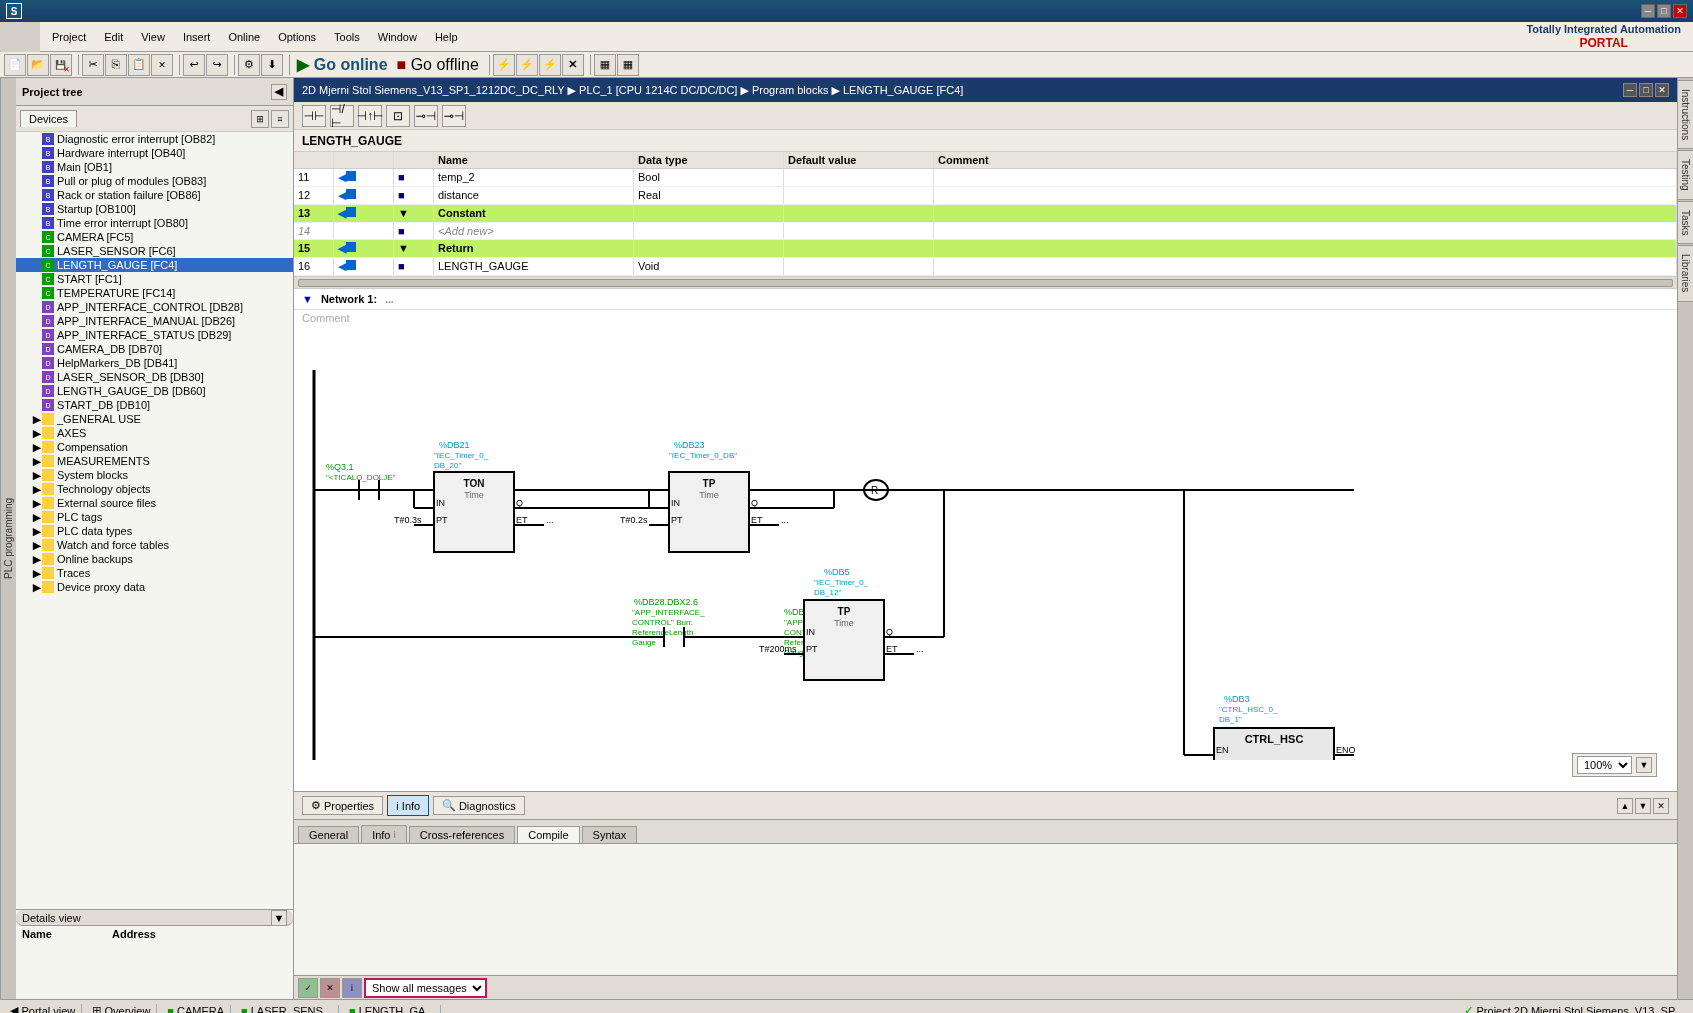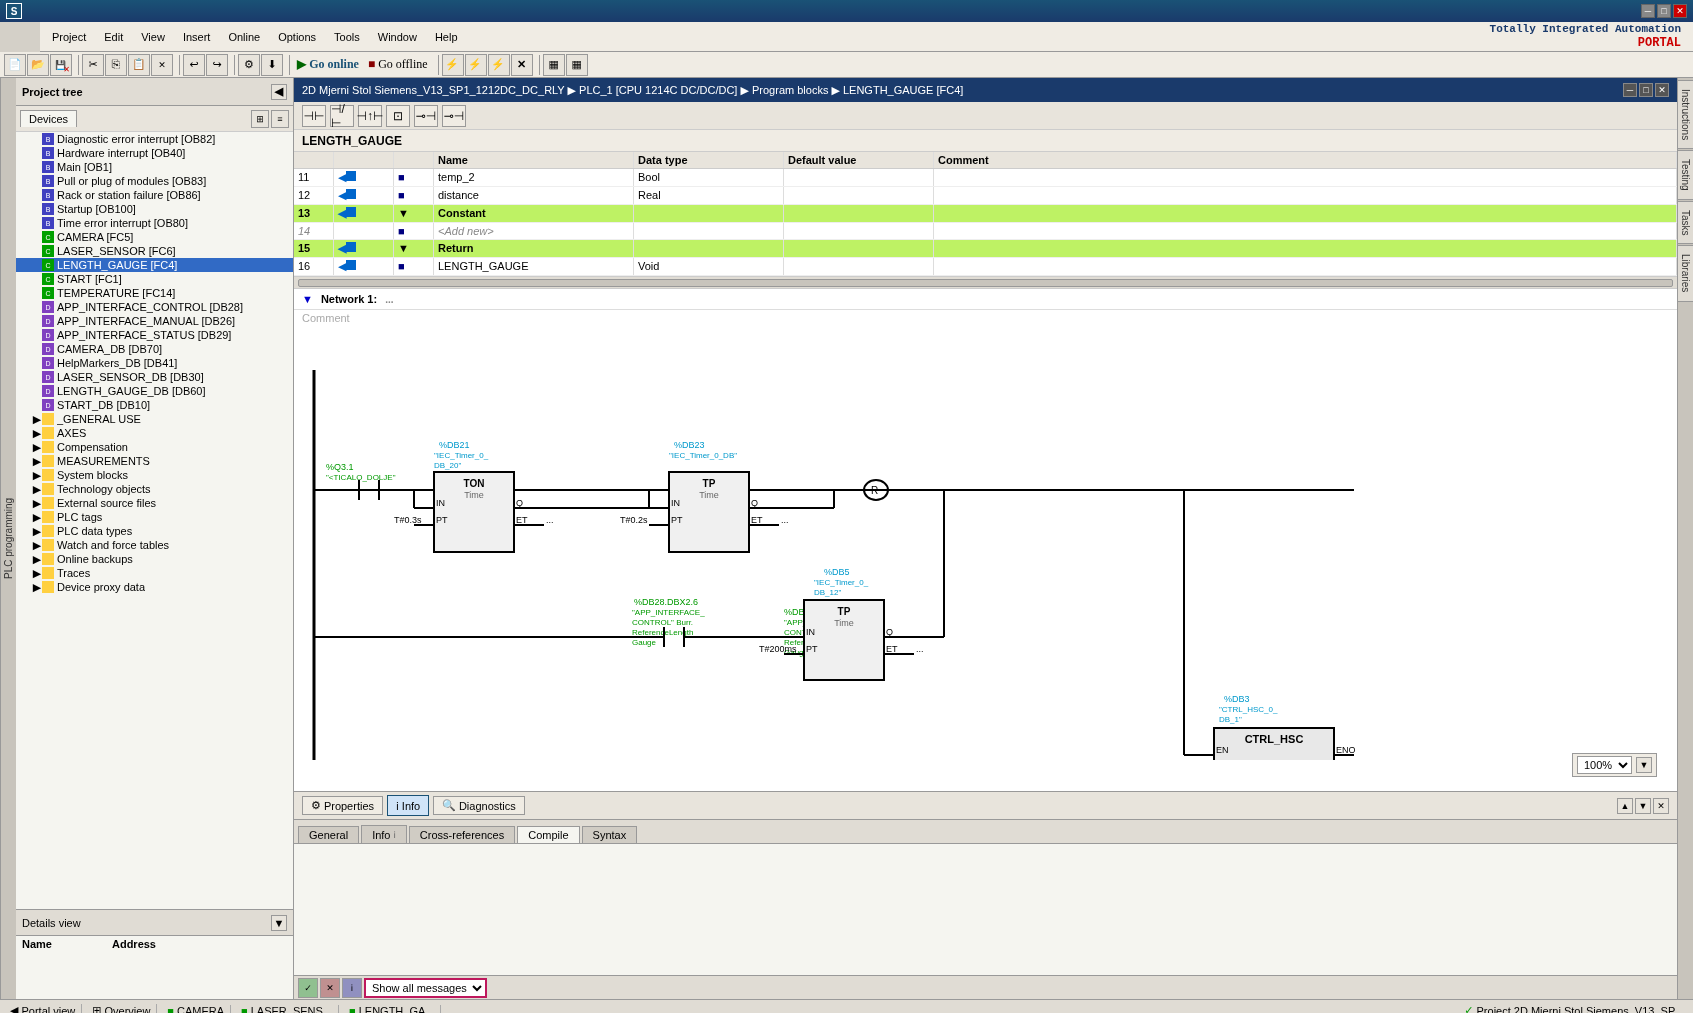--- a/index.html
+++ b/index.html
@@ -8,27 +8,27 @@
     
     #title-bar { height: 22px; background: linear-gradient(to bottom, #1a5276, #1a3a6b); display: flex; align-items: center; padding: 0 6px; color: white; font-size: 11px; justify-content: space-between; }
     #title-bar .title-left { display: flex; align-items: center; gap: 6px; }
     #title-bar .title-logo { width: 16px; height: 16px; background: #fff; display: flex; align-items: center; justify-content: center; }
     #title-bar .window-controls { display: flex; gap: 2px; }
     #title-bar .win-btn { width: 14px; height: 14px; background: #888; border: 1px solid #666; cursor: pointer; font-size: 9px; display: flex; align-items: center; justify-content: center; color: white; }
 
     
     #menu-bar { height: 30px; background: #f0ece4; display: flex; align-items: center; padding: 14px 4px; border-bottom: 1px solid #999; gap: 2px; margin-left: 40px; }
     .menu-item { padding: 2px 8px; cursor: pointer; font-size: 11px; color: #000; }
-    .tig-logo { margin-left: auto; font-size: 11px; color: #1a3a6b; font-weight: bold; text-align: right; line-height: 1.2; padding-right: 8px; font-family: Liberation Mono, monospace; }
+    .tig-logo { margin-left: auto; font-size: 11px; color: #1a3a6b; font-weight: bold; text-align: center; line-height: 1.2; padding-right: 8px; }
 
     
     #toolbar { height: 26px; background: #f0ece4; display: flex; align-items: center; padding: 0 4px; border-bottom: 1px solid #999; gap: 1px; }
     .tb-btn { width: 22px; height: 22px; background: #e8e4dc; border: 1px solid #999; cursor: pointer; display: flex; align-items: center; justify-content: center; font-size: 11px; }
     .tb-sep { width: 4px; height: 20px; border-right: 1px solid #999; margin: 0 2px; }
-    .tb-label { font-size: 12px; color: #000; padding: 0 4px; cursor: pointer; font-family: Liberation Serif, serif; }
+    .tb-label { font-size: 16px; color: #000; padding: 0 4px; cursor: pointer; }
     .tb-label.active { color: #1a5276; font-weight: bold; }
 
     
     #main { display: flex; height: calc(1013px - 22px - 22px - 26px - 22px); }
 
     
     #plc-prog-tab { width: 16px; background: #c8c4bc; border-right: 1px solid #999; display: flex; align-items: center; justify-content: center; writing-mode: vertical-rl; transform: rotate(180deg); font-size: 10px; color: #333; cursor: pointer; }
 
     
     #project-tree { width: 278px; background: #f5f5f0; border-right: 1px solid #999; display: flex; flex-direction: column; }
@@ -37,21 +37,21 @@
     #devices-tab { padding: 2px 8px; background: #f5f5f0; border: 1px solid #999; border-bottom: none; font-size: 11px; cursor: pointer; }
     #pt-tree { flex: 1; overflow-y: auto; overflow-x: hidden; }
     .tree-item { display: flex; align-items: center; padding: 1px 4px; cursor: pointer; white-space: nowrap; overflow: hidden; font-size: 11px; }
     .tree-item.selected { background: #316ac5; color: white; }
     .tree-item .indent { flex-shrink: 0; }
     .tree-item .icon { width: 14px; height: 14px; flex-shrink: 0; margin-right: 3px; display: inline-flex; align-items: center; justify-content: center; font-size: 9px; }
     .expand-arrow { width: 10px; height: 10px; display: inline-flex; align-items: center; justify-content: center; flex-shrink: 0; }
 
     
     #details-view { height: 90px; border-top: 1px solid #999; background: #f5f5f0; }
-    #dv-header { height: 26px; background: #e0dcd4; display: flex; align-items: center; padding: 0 6px; font-size: 11px; border-bottom: 1px solid #999; justify-content: space-between; }
+    #dv-header { height: 16px; background: #e0dcd4; display: flex; align-items: center; padding: 0 6px; font-size: 11px; border-bottom: 1px solid #999; justify-content: space-between; border-radius: 7px; }
     #dv-cols { display: flex; padding: 2px 6px; font-size: 11px; font-weight: bold; gap: 60px; }
 
     
     #content { flex: 1; display: flex; flex-direction: column; overflow: hidden; }
 
     
     #breadcrumb { height: 24px; background: #1a3a6b; display: flex; align-items: center; padding: 0 8px; color: white; font-size: 11px; gap: 4px; justify-content: space-between; }
     #breadcrumb .path { display: flex; align-items: center; gap: 4px; }
     #breadcrumb .win-btns { display: flex; gap: 2px; }
     #breadcrumb .wb { width: 14px; height: 14px; background: #555; border: 1px solid #888; display: flex; align-items: center; justify-content: center; font-size: 9px; color: white; cursor: pointer; }

